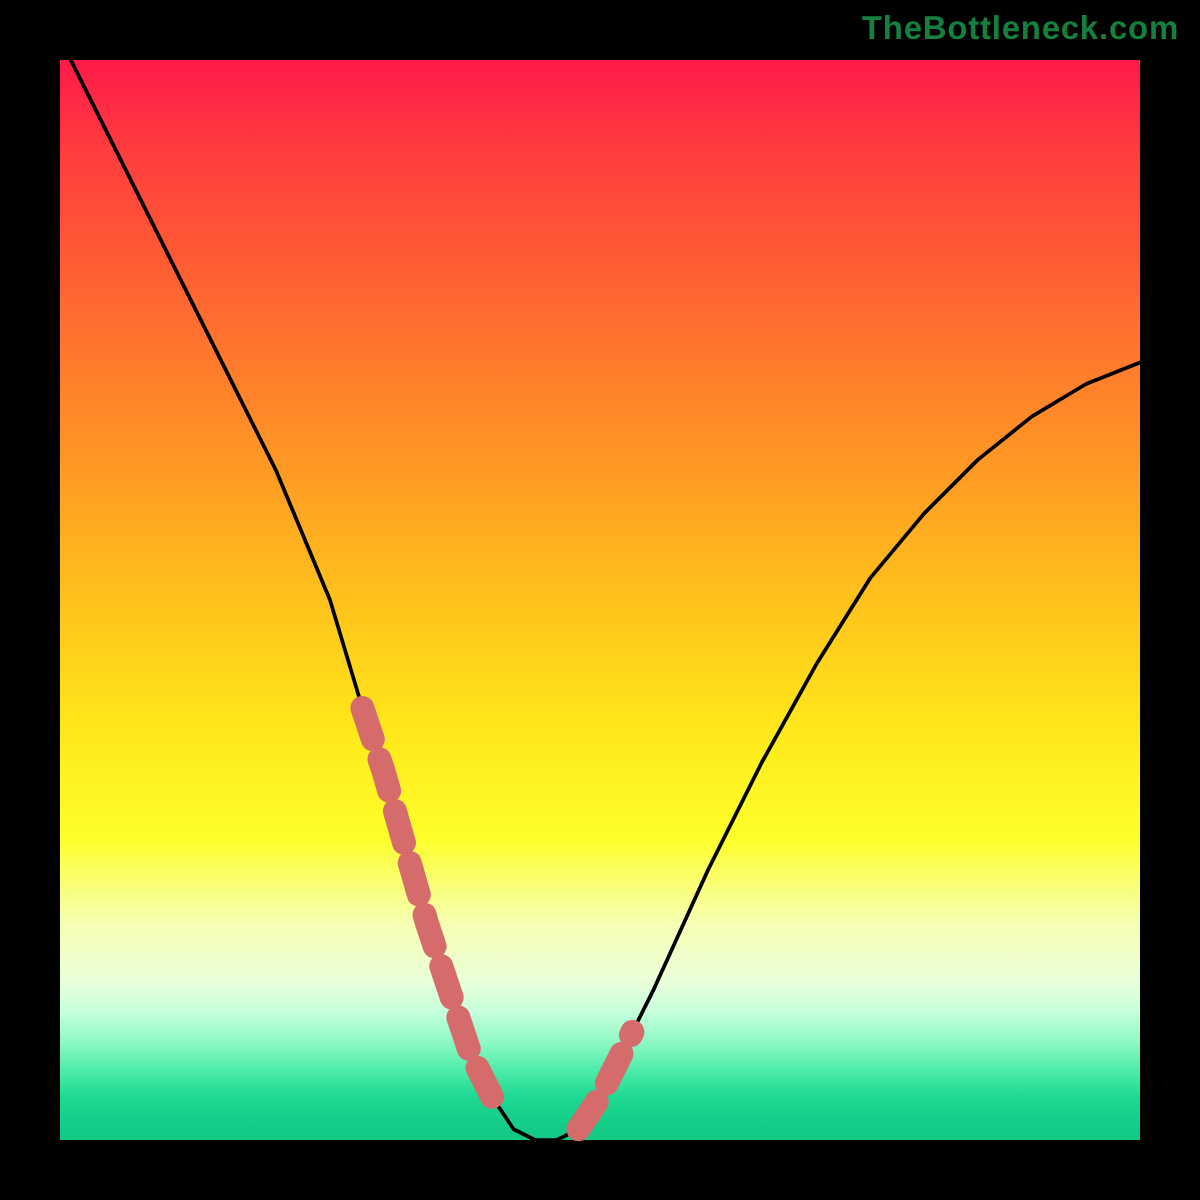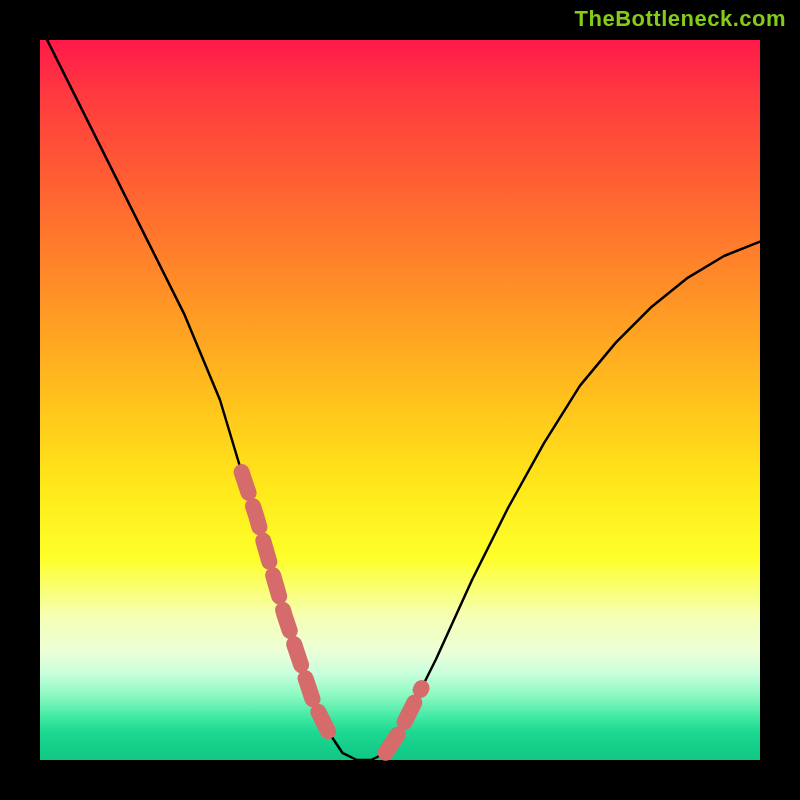--- a/index.html
+++ b/index.html
@@ -14,21 +14,21 @@
   .outer {
     position: relative;
     width: 800px;
     height: 800px;
     background: #000;
   }
   .watermark {
     position: absolute;
     top: 6px;
     right: 14px;
-    color: #84cc16;
+    color: #15803d;
     font-size: 22px;
     font-weight: 600;
     letter-spacing: 0.5px;
     user-select: none;
   }
   .plot {
     position: absolute;
     left: 40px;
     top: 40px;
     width: 720px;

